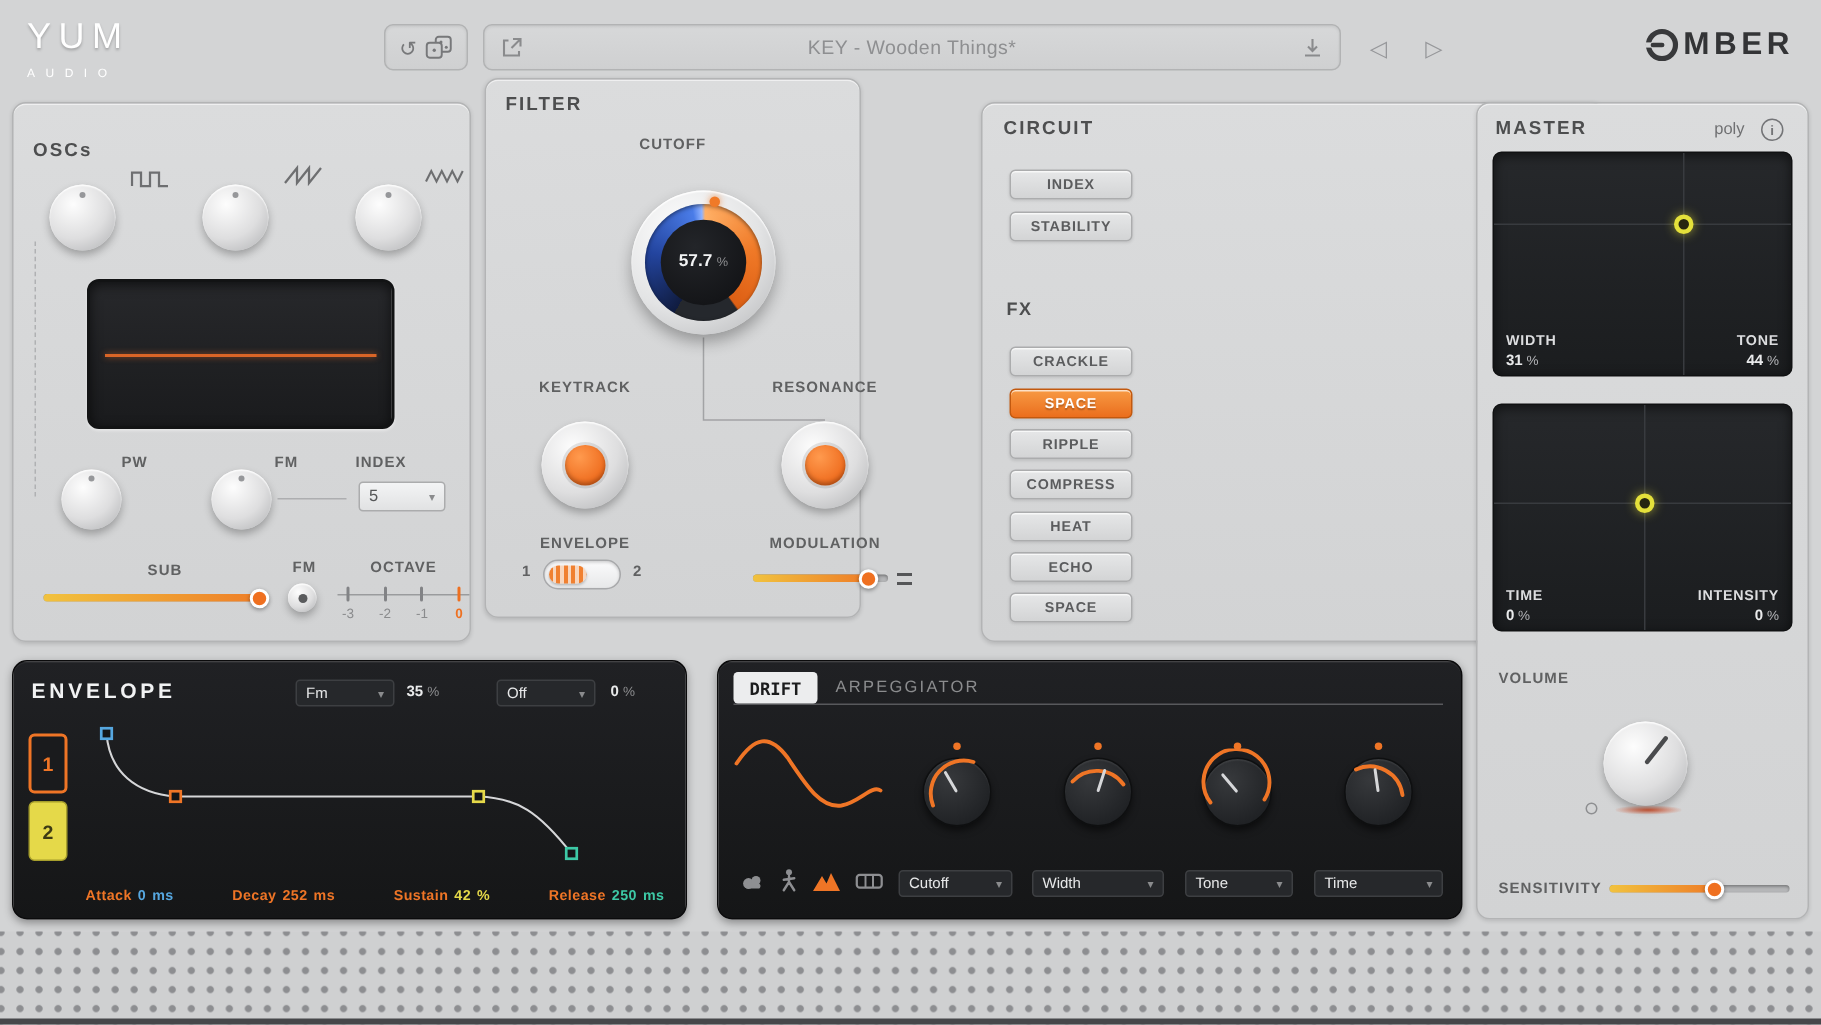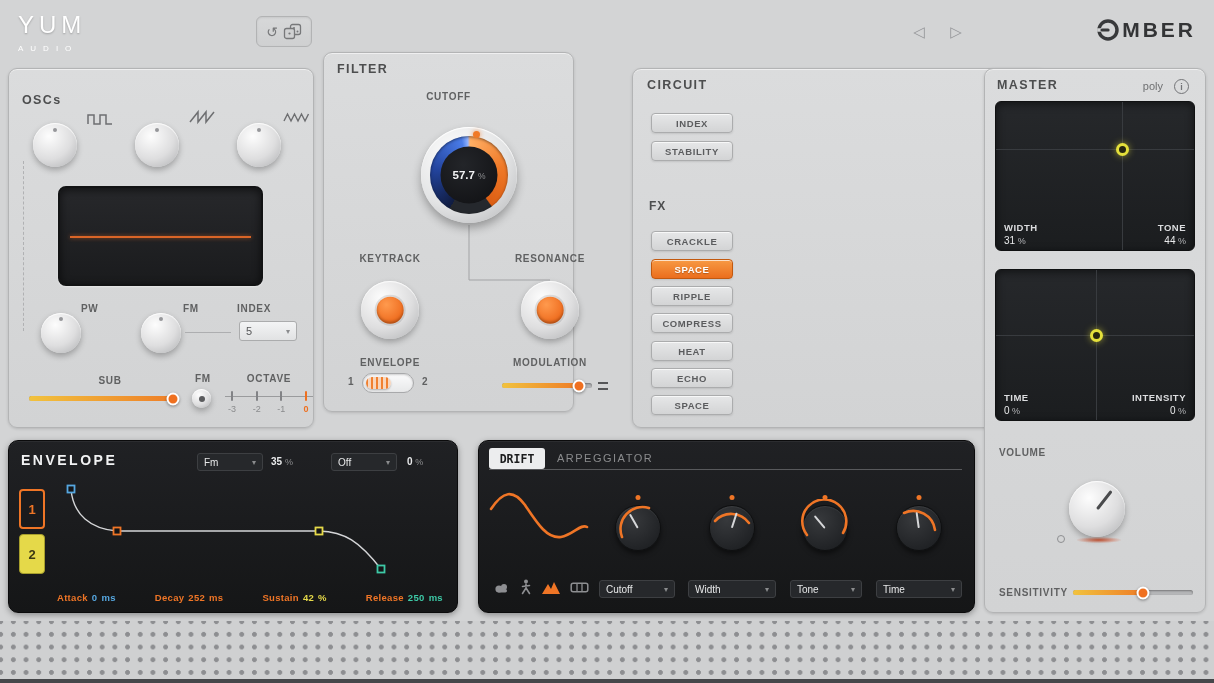--- a/index.html
+++ b/index.html
@@ -25,21 +25,21 @@
   .dd-light{position:absolute;height:20px;display:flex;align-items:center;justify-content:space-between;padding:0 6px;font-size:11px;color:#565758;background:linear-gradient(#f3f4f5,#e1e2e3);border:1px solid #abacad;border-radius:3px}
   .dd-light::after{content:"▾";font-size:8px;color:#8a8b8d}
   .dd-dark{position:absolute;height:18px;display:flex;align-items:center;justify-content:space-between;padding:0 6px;font-size:10px;color:#e7e8e9;background:#26282b;border:1px solid #3d3f42;border-radius:3px}
   .dd-dark::after{content:"▾";font-size:8px;color:#8a8b8d}
   
   .pad{position:absolute;background:linear-gradient(#26282b,#1b1d1f);border-radius:6px;border:1px solid #101112;box-shadow:inset 0 2px 8px rgba(0,0,0,.55)}
   .pad .vline{position:absolute;top:0;bottom:0;width:1px;background:#383b3f}
   .pad .hline{position:absolute;left:0;right:0;height:1px;background:#383b3f}
   .pxlabel{position:absolute;font-size:9.5px;font-weight:bold;color:#dcdddf;letter-spacing:.5px}
   .pxval{position:absolute;font-size:9px;color:#b4b5b8}
-  .pxval b{font-size:10px;color:#e9eaeb;font-weight:normal}
+  .pxval b{font-size:10px;color:#e9eaeb;font-weight:bold}
   .dot-orange{position:absolute;width:16px;height:16px;border-radius:50%;border:2.5px solid #f07b2c;box-shadow:0 0 7px rgba(240,120,40,.55)}
   .dot-orange::after{content:"";position:absolute;left:50%;top:50%;width:5px;height:5px;border-radius:50%;background:#f07b2c;transform:translate(-50%,-50%)}
   .dot-yellow{position:absolute;width:13px;height:13px;border-radius:50%;border:3px solid #e4e03b;background:#262610;box-shadow:0 0 7px rgba(230,225,60,.6)}
   
   .hbtn{position:absolute;top:16px;height:31px;border:1px solid #b2b3b4;border-radius:6px;background:linear-gradient(#d7d8d9,#cfd0d1);display:flex;align-items:center;justify-content:center;gap:5px;box-shadow:inset 0 1px 2px rgba(0,0,0,.08)}
   .navarrow{position:absolute;top:16px;width:26px;height:31px;display:flex;align-items:center;justify-content:center;font-size:15px;color:#96979a}
   
   .env-tab{position:absolute;width:26px;height:40px;border-radius:4px;display:flex;align-items:center;justify-content:center;font-size:13px;font-weight:bold}
   .env-tab.t1{border:2px solid #ef7526;color:#ef7526;background:#1a1b1d}
   .env-tab.t2{background:#e5d949;color:#3c3a14;border:1px solid #a69e2c}
@@ -67,20 +67,30 @@
   <div class="hbtn" style="left:256px;width:56px">
     <span style="font-size:14px;color:#77787a">↺</span>
     <svg width="19" height="17" viewBox="0 0 19 17">
       <rect x="7.5" y="1.5" width="10" height="10" rx="2" fill="none" stroke="#77787a" stroke-width="1.3"></rect>
       <circle cx="11" cy="5" r="1" fill="#77787a"></circle>
         <circle cx="14.5" cy="8.5" r="1" fill="#77787a"></circle>
       <rect x="1.5" y="5.5" width="10" height="10" rx="2" fill="#d0d1d2" stroke="#77787a" stroke-width="1.3"></rect>
       <circle cx="6.5" cy="10.5" r="1.1" fill="#77787a"></circle>
     </svg>
   </div>
+  <div class="hbtn" style="left:322px;width:572px;justify-content:space-between;padding:0 10px">
+    <svg width="16" height="16" viewBox="0 0 16 16">
+      <path d="M6 3 H3 V13 H13 V10" fill="none" stroke="#8a8b8d" stroke-width="1.4"></path>
+      <path d="M9 2 H14 V7 M14 2 L8 8" fill="none" stroke="#8a8b8d" stroke-width="1.4"></path>
+    </svg>
+    <span style="font-size:13px;color:#8e8f91;letter-spacing:.3px">KEY - Wooden Things*</span>
+    <svg width="16" height="16" viewBox="0 0 16 16">
+      <path d="M8 2 V10 M5 7 L8 10 L11 7 M3 13 H13" fill="none" stroke="#8a8b8d" stroke-width="1.4"></path>
+    </svg>
+  </div>
   <div class="navarrow" style="left:906px">◁</div>
   <div class="navarrow" style="left:943px">▷</div>
   <div class="abs" style="right:18px;top:17px;display:flex;align-items:center;gap:1px">
     <svg width="26" height="26" viewBox="0 0 24 24">
       <circle cx="12" cy="12" r="8.3" fill="none" stroke="#38393b" stroke-width="3.2"></circle>
       <rect x="2" y="10.4" width="10" height="3.2" fill="#d3d4d5"></rect>
       <rect x="5" y="10.6" width="8.5" height="2.8" rx="1.4" fill="#38393b"></rect>
     </svg>
     <span style="font-size:21px;font-weight:bold;color:#333436;letter-spacing:3px">MBER</span>
   </div>
@@ -197,21 +207,21 @@
   <div class="abs" style="left:98px;top:323px;font-size:10px;font-weight:bold;color:#606162">2</div>
 
   <div class="lbl ctr" style="left:176px;top:304px;width:100px">MODULATION</div>
   <div class="slider" style="left:178px;top:330px;width:90px">
     <div class="fill" style="width:86%"></div>
     <div class="thumb" style="left:86%"></div>
   </div>
   <div class="abs" style="left:274px;top:329px;width:10px;height:3px;border-top:2px solid #55565 8;border-top:2px solid #555658;border-bottom:2px solid #555658;height:8px"></div>
 </div>
 
-<div class="panel" style="left:632px;top:68px;width:416px;height:360px">
+<div class="panel" style="left:654px;top:68px;width:416px;height:360px">
   <div class="ptitle" style="left:14px;top:9px">CIRCUIT</div>
   <div class="cbtn" style="left:18px;top:44px">INDEX</div>
   <div class="cbtn" style="left:18px;top:72px">STABILITY</div>
   <div class="abs" style="left:16px;top:130px;font-size:12px;font-weight:bold;color:#4d4e4f;letter-spacing:1px">FX</div>
 
   <div class="cbtn" style="left:18px;top:162px">CRACKLE</div>
   <div class="cbtn active" style="left:18px;top:190px">SPACE</div>
   <div class="cbtn" style="left:18px;top:217px">RIPPLE</div>
   <div class="cbtn" style="left:18px;top:244px">COMPRESS</div>
   <div class="cbtn" style="left:18px;top:272px">HEAT</div>

